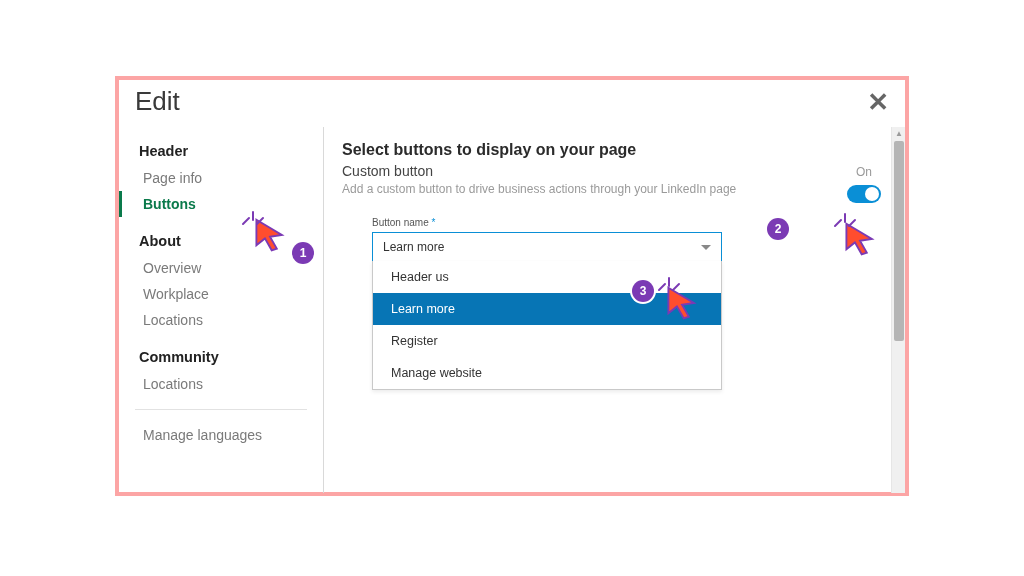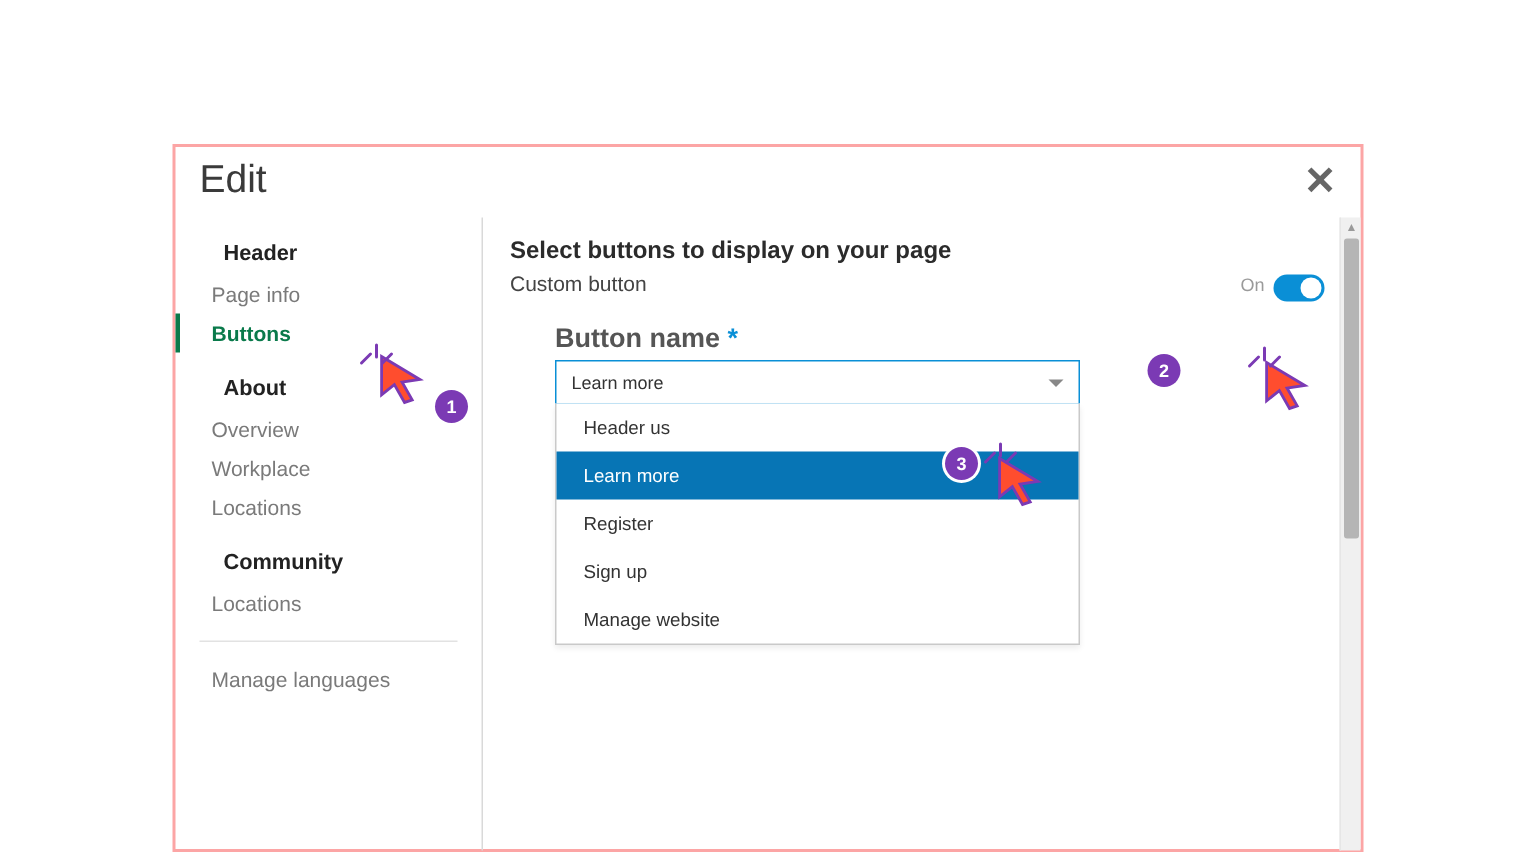--- a/index.html
+++ b/index.html
@@ -1,23 +1,23 @@
 <!DOCTYPE html>
 <html><head>
 <meta charset="utf-8">
 <style>
   * { box-sizing: border-box; margin: 0; padding: 0; }
   html, body { width: 1024px; height: 576px; font-family: -apple-system, "Segoe UI", Helvetica, Arial, sans-serif; background: #fff; }
   .canvas { width: 1024px; height: 576px; position: relative; }
 
   .frame {
     position: absolute;
-    left: 115px; top: 96px;
-    width: 794px; height: 472px;
-    border: 2px solid #fca5a5;
+    left: 115px; top: 76px;
+    width: 794px; height: 420px;
+    border: 4px solid #fca5a5;
     background: #fff;
   }
 
   
   .titlebar {
     display: flex; align-items: center; justify-content: space-between;
     padding: 6px 16px 10px 16px;
   }
   .titlebar h1 {
     font-size: 26px; font-weight: 400; color: #3a3a3a;
@@ -33,21 +33,21 @@
   
   .sidebar {
     width: 205px;
     border-right: 1px solid #d9d9d9;
     padding: 10px 0 0 0;
     font-size: 14px;
   }
   .side-group { margin-bottom: 10px; }
   .side-heading {
     font-weight: 700; color: #222;
-    padding: 6px 0 6px 32px;
+    padding: 6px 0 6px 20px;
     font-size: 14.5px;
   }
   .side-item {
     color: #7a7a7a;
     padding: 5px 0 5px 24px;
     cursor: pointer;
     font-size: 14px;
   }
   .side-item.active {
     color: #0a7a4b;
@@ -70,33 +70,33 @@
     font-size: 16px; font-weight: 600; color: #2b2b2b;
     margin-bottom: 4px;
   }
   .req-note { font-size: 11px; color: #9a9a9a; margin-bottom: 18px; }
 
   .custom-row { display: flex; align-items: flex-start; justify-content: space-between; }
   .custom-left { flex: 1; }
   .custom-title { font-size: 14px; font-weight: 500; color: #444; margin-bottom: 3px; }
   .custom-desc { font-size: 12px; color: #9a9a9a; }
 
-  .toggle-wrap { display: flex; align-items: flex-start; gap: 6px; margin-top: 2px; }
+  .toggle-wrap { display: flex; align-items: center; gap: 6px; margin-top: 2px; flex-direction: column; }
   .toggle-label { font-size: 12px; color: #9a9a9a; }
   .toggle {
     width: 34px; height: 18px; background: #0a8fd6;
     border-radius: 9px; position: relative; cursor: pointer;
   }
   .toggle::after {
     content: ""; position: absolute; right: 2px; top: 2px;
     width: 14px; height: 14px; background: #fff; border-radius: 50%;
   }
 
   .field-block { margin-top: 14px; margin-left: 30px; width: 350px; }
-  .field-label { font-size: 18px; color: #555; font-weight: 700; }
+  .field-label { font-size: 10px; color: #555; font-weight: 400; }
   .field-label .req { color: #0a8fd6; }
 
   .select-box {
     margin-top: 4px;
     border: 1px solid #0a8fd6;
     height: 30px;
     display: flex; align-items: center; justify-content: space-between;
     padding: 0 10px;
     font-size: 12px; color: #333;
     cursor: pointer;
@@ -192,41 +192,41 @@
         <div class="side-divider"></div>
         <div class="side-item">Manage languages</div>
       </div>
 
       <div class="main">
         <h2>Select buttons to display on your page</h2>
 
         <div class="custom-row">
           <div class="custom-left">
             <div class="custom-title">Custom button</div>
+            <div class="custom-desc">Add a custom button to drive business actions through your LinkedIn page</div>
           </div>
           <div class="toggle-wrap">
             <span class="toggle-label">On</span>
             <div class="toggle"></div>
           </div>
         </div>
 
         <div class="field-block">
           <div class="field-label">
             <span>Button name</span>
             <span class="req">*</span>
           </div>
           <div class="select-box">
             <span>Learn more</span>
             <span class="select-caret"></span>
           </div>
           <div class="dropdown">
             <div class="dd-item">Header us</div>
             <div class="dd-item selected">Learn more</div>
             <div class="dd-item">Register</div>
-            <div class="dd-item">Sign up</div>
             <div class="dd-item">Manage website</div>
           </div>
         </div>
       </div>
 
       <div class="scroll-track">
         <div class="scroll-thumb"></div>
       </div>
     </div>
 

